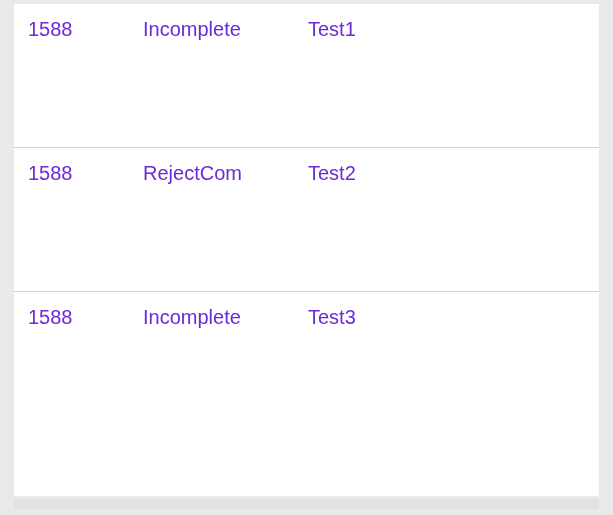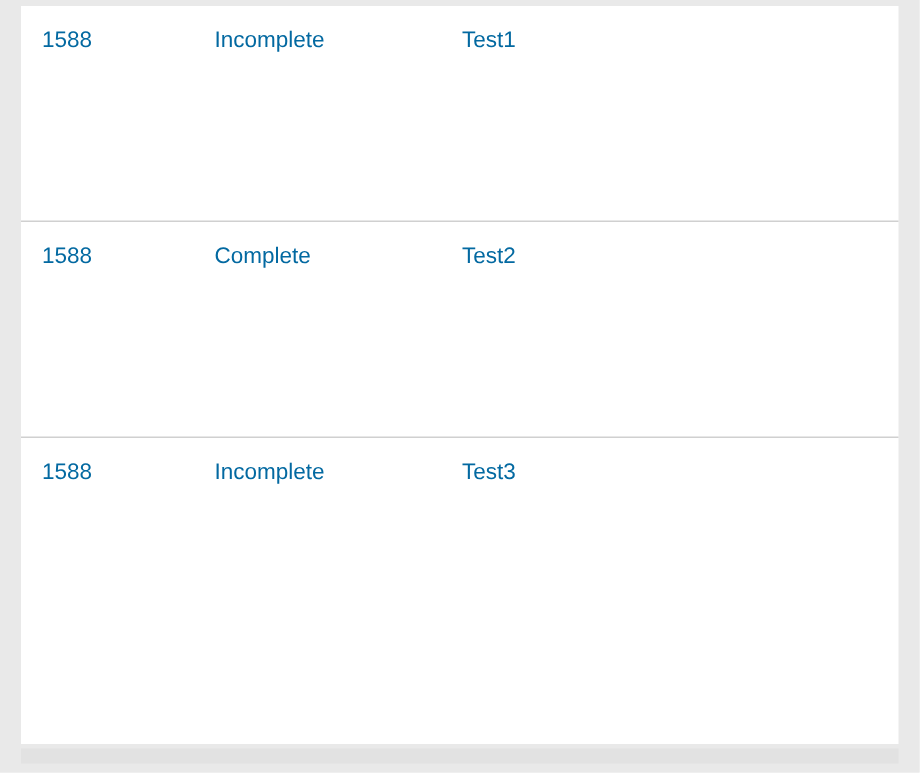--- a/index.html
+++ b/index.html
@@ -50,22 +50,22 @@
     height: 144px;
     border-bottom: 1px solid #d0d0d0;
     box-sizing: border-box;
   }
   .data-row:last-child {
     border-bottom: none;
   }
   .data-cell {
     padding-left: 14px;
     padding-top: 14px;
-    color: #0369a1;
-    font-size: 15px;
+    color: #6d28d9;
+    font-size: 20px;
     box-sizing: border-box;
     white-space: nowrap;
     overflow: hidden;
   }
   .bottom-bar {
     position: absolute;
     left: 14px;
     bottom: 6px;
     width: 585px;
     height: 10px;
@@ -79,21 +79,21 @@
 
 
   <div class="data-row">
     <div class="data-cell col-ncid">1588</div>
     <div class="data-cell col-reason">Incomplete</div>
     <div class="data-cell col-reject">Test1</div>
   </div>
 
   <div class="data-row">
     <div class="data-cell col-ncid">1588</div>
-    <div class="data-cell col-reason">Complete</div>
+    <div class="data-cell col-reason">RejectCom</div>
     <div class="data-cell col-reject">Test2</div>
   </div>
 
   <div class="data-row">
     <div class="data-cell col-ncid">1588</div>
     <div class="data-cell col-reason">Incomplete</div>
     <div class="data-cell col-reject">Test3</div>
   </div>
 
 </div>

